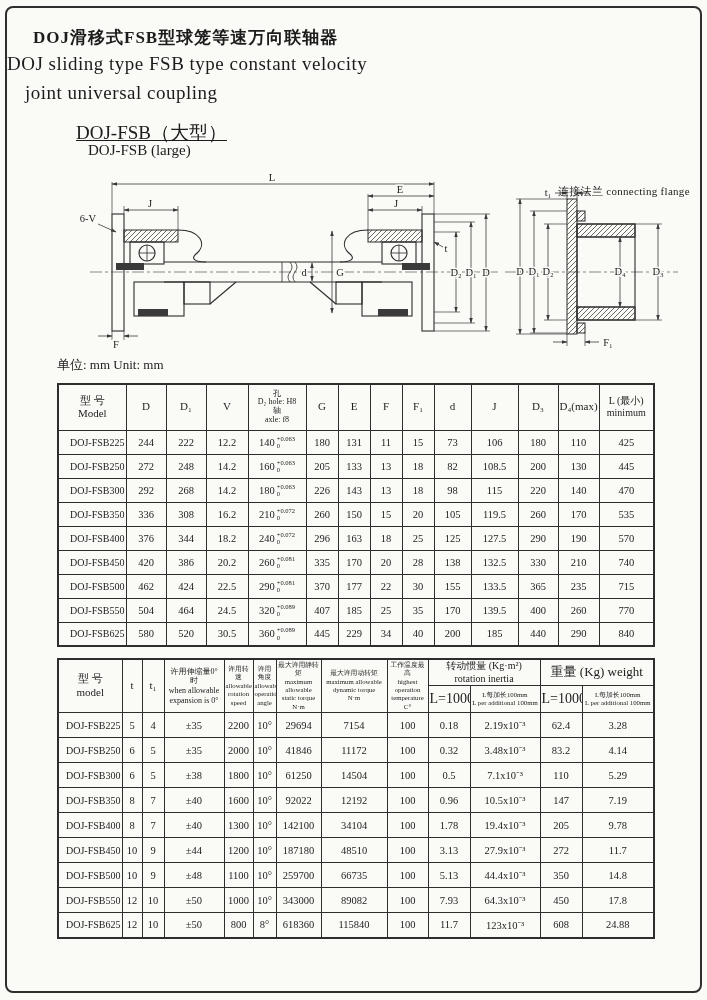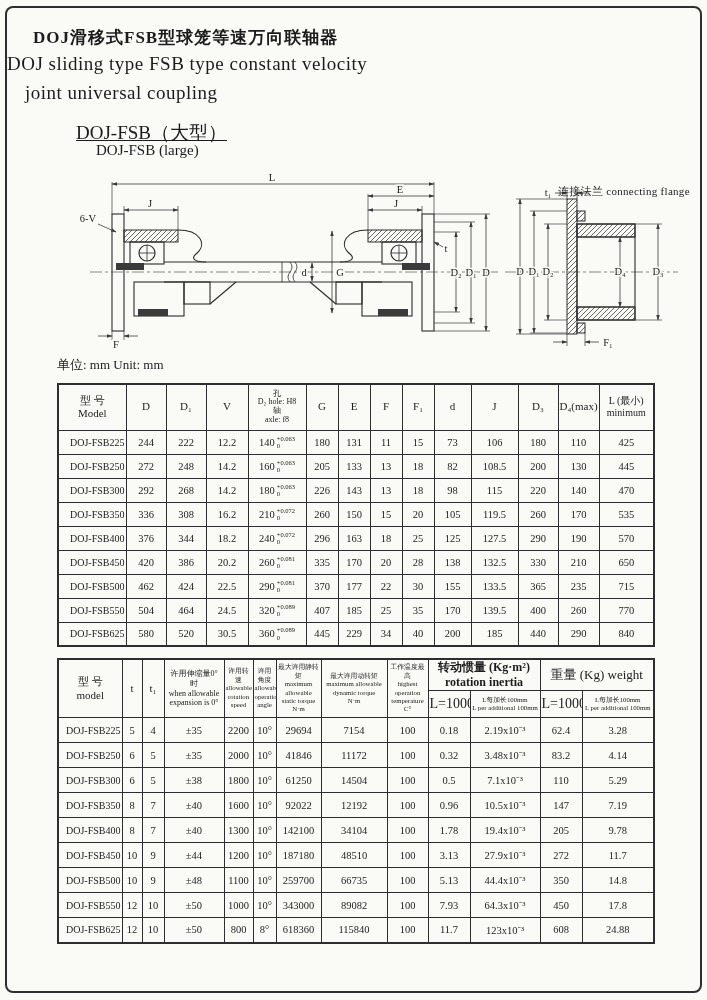--- a/index.html
+++ b/index.html
@@ -14,21 +14,21 @@
   .frame {
     position: absolute; left:5px; top:6px; right:5px; bottom:7px;
     border: 2px solid #2e2e2e; border-radius: 8px;
     pointer-events: none;
   }
   .abs { position: absolute; white-space: pre-line; }
   .title-zh { left:33px; top:26px; font-size:17px; font-weight:bold; letter-spacing:1px; }
   .title-en { left:7px; top:53px; font-size:19px; letter-spacing:0.5px; }
   .title-en2 { left:25px; top:82px; font-size:19px; letter-spacing:0.5px; }
   .model-zh { left:76px; top:120px; font-size:19px;text-decoration:underline; }
-  .model-en { left:96px; top:142px; font-size:15px;text-align:center; }
+  .model-en { left:88px; top:142px; font-size:15px;text-align:center; }
   .unit-note { left:57px; top:356px; font-size:13px; }
   .flange-caption { left:558px; top:184px; font-size:11px; letter-spacing:0.3px; }
 
   svg.drawing { position:absolute; left:50px; top:162px; width:640px; height:192px; }
   svg .ln  { stroke:#2b2b2b; stroke-width:1.1; fill:none; }
   svg .thin{ stroke:#2b2b2b; stroke-width:0.8; fill:none; }
   svg .hx  { stroke:#2b2b2b; stroke-width:1; fill:url(#hatch); }
   svg .blk { fill:#3a3a3a; stroke:none; }
   svg .dim { stroke:#3a3a3a; stroke-width:0.8; fill:none;
              marker-start:url(#ar); marker-end:url(#ar); }
@@ -49,21 +49,21 @@
   #table1 th { height:46px; font-size:11px; }
   #table1 td { height:24px; font-size:10.5px; }
   #table2 td { height:25px; font-size:10.5px; }
   .cell-model { text-align:right; padding-left:5px !important; font-size:10px !important; }
   .th-d2 { font-size:8px !important; line-height:1.1 !important; }
   .th-l  { font-size:10px !important; }
   .h-model { font-size:11px; height:32px; }
   .h-t   { font-size:11px; }
   .h-exp { font-size:8px; line-height:1.2; }
   .h-tiny{ font-size:6.8px; line-height:1.25; }
-  .h-inertia { font-size:12px;font-weight:bold; }
+  .h-inertia { font-size:10px; }
   .h-weight  { font-size:13px; }
   .h-sub { font-size:14px; height:27px; }
   .h-subtiny { font-size:6.8px; line-height:1.25; }
   .cell-tol .tv { font-size:10.5px; vertical-align:middle; }
   .tol { display:inline-flex; flex-direction:column; font-size:6.5px; line-height:1.15;
          margin-left:2px; vertical-align:middle; text-align:left; }
   .tol i { font-style:normal; }
 </style>
 </head>
 <body>
@@ -370,21 +370,21 @@
             <i>0</i>
           </span></td>
         <td>335</td>
         <td>170</td>
         <td>20</td>
         <td>28</td>
         <td>138</td>
         <td>132.5</td>
         <td>330</td>
         <td>210</td>
-        <td>650</td>
+        <td>740</td>
       </tr>
       <tr>
         <td class="cell-model">DOJ-FSB500</td>
         <td>462</td>
         <td>424</td>
         <td>22.5</td>
         <td class="cell-tol"><span class="tv">290</span><span class="tol">
             <i>+0.081</i>
             <i>0</i>
           </span></td>

